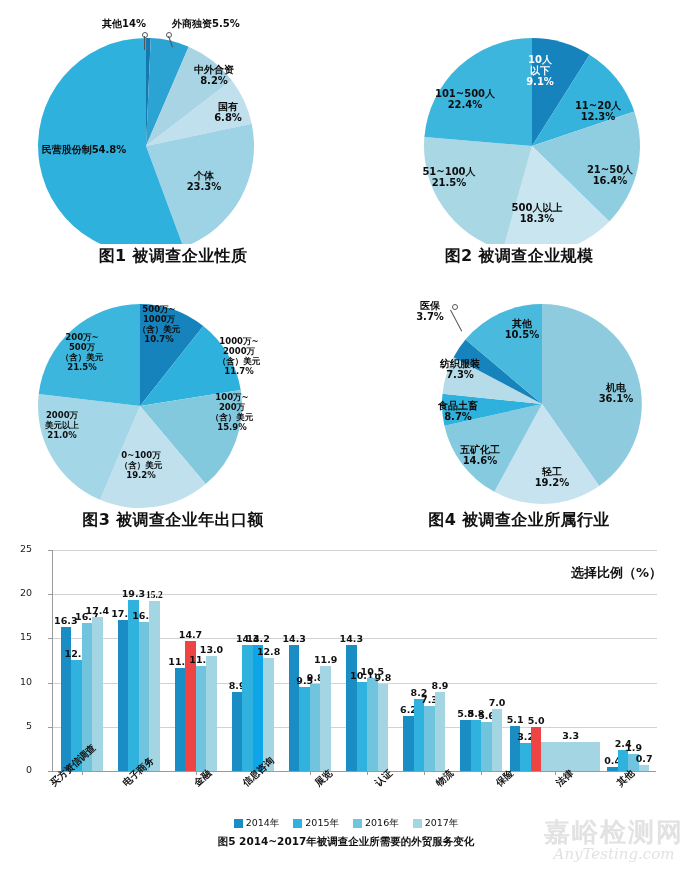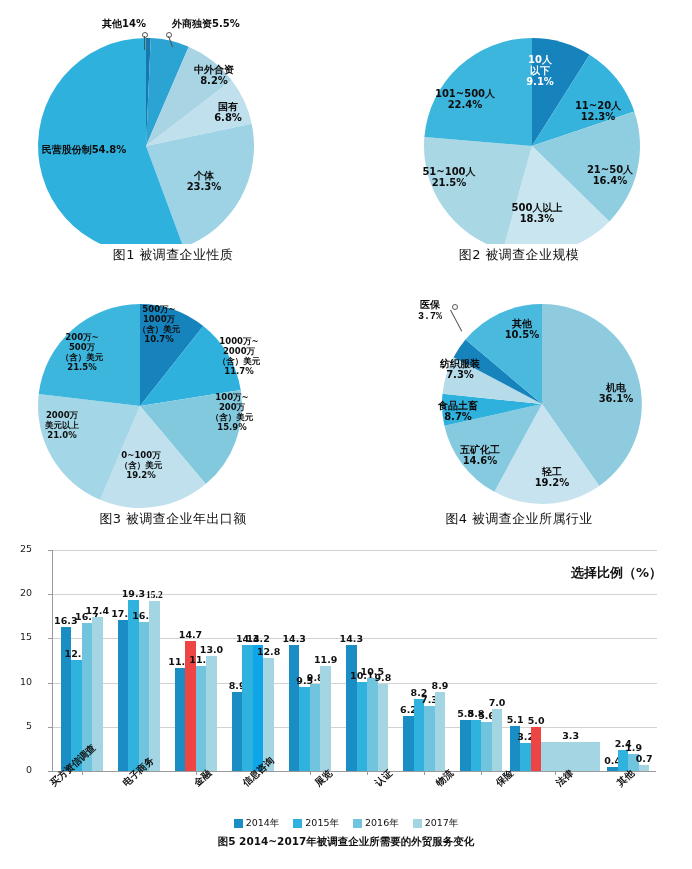--- a/index.html
+++ b/index.html
@@ -13,22 +13,22 @@
   }
   .page{position:relative;width:692px;height:869px;}
 
   
   .pie-row{position:absolute;left:0;width:692px;}
   .pie-cell{position:absolute;width:346px;}
   .pie-wrap{position:relative;width:346px;}
   .pie-svg{display:block;margin:0 auto;}
   .fig-caption{
     text-align:center;
-    font-size:13px;
-    font-weight:normal;
+    font-size:16px;
+    font-weight:bold;
     letter-spacing:.4px;
     color:#111;
     margin-top:2px;
   }
   .pie-label{
     position:absolute;
     font-size:10px;
     line-height:11px;
     text-align:center;
     color:#0d0d0d;
@@ -270,21 +270,21 @@
         <div class="pie-label" style="left:240px;top:106px;width:60px;">机电
 36.1%</div>
         <div class="pie-label" style="left:176px;top:190px;width:60px;">轻工
 19.2%</div>
         <div class="pie-label" style="left:98px;top:168px;width:72px;">五矿化工
 14.6%</div>
         <div class="pie-label" style="left:76px;top:124px;width:72px;">食品土畜
 8.7%</div>
         <div class="pie-label" style="left:78px;top:82px;width:72px;">纺织服装
 7.3%</div>
-        <div class="pie-label" style="left:58px;top:24px;width:52px;font-family:Liberation Mono, monospace;">医保
+        <div class="pie-label" style="left:58px;top:24px;width:52px;">医保
 3.7%</div>
         <div class="pie-label" style="left:148px;top:42px;width:56px;">其他
 10.5%</div>
 
         <div class="dot" style="left:106px;top:28px;"></div>
         <div class="leader" style="left:104px;top:34px;width:1px;height:24px;transform:rotate(-28deg);transform-origin:top;"></div>
       </div>
       <div class="fig-caption">图4  被调查企业所属行业</div>
     </div>
   </div>
@@ -517,14 +517,18 @@
         </div>
         <div class="legend-item">
           <span class="legend-swatch" style="background: rgb(164, 213, 227);"></span>
           <span>2017年</span>
         </div>
       </div>
 
     <div class="chart5-caption">图5  2014~2017年被调查企业所需要的外贸服务变化</div>
   </div>
 
+  <div id="watermark">
+    <div class="wm-cn">嘉峪检测网</div>
+    <div class="wm-en">AnyTesting.com</div>
+  </div>
 
 </div>
 
 </body></html>

